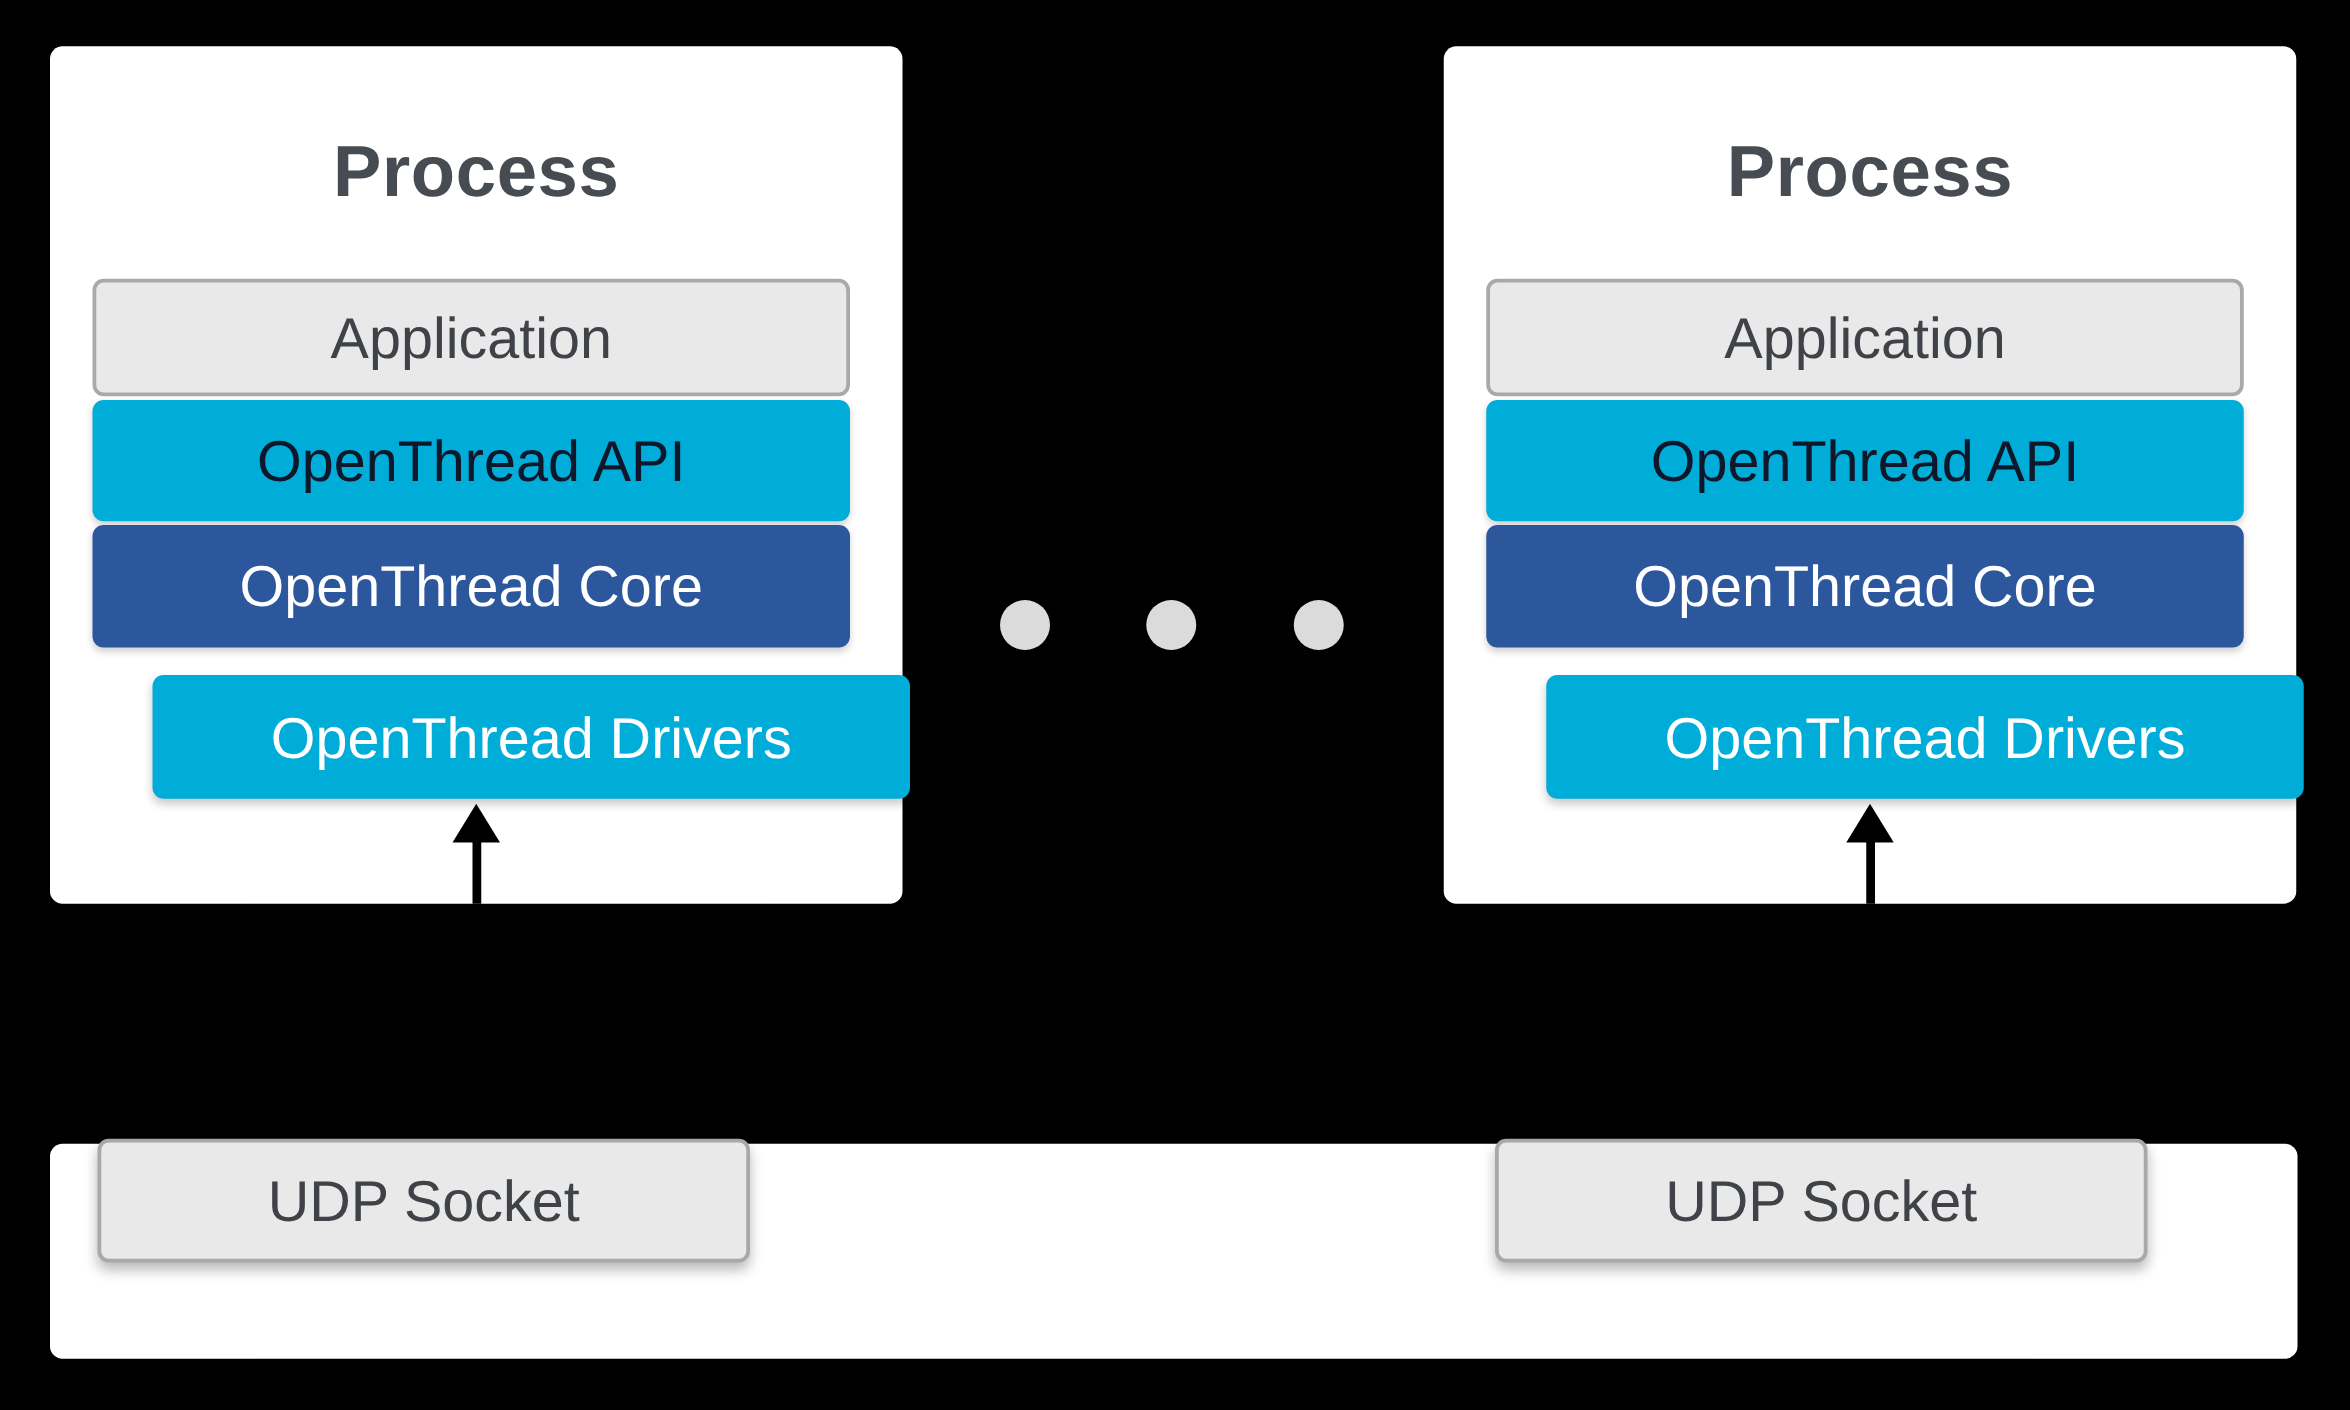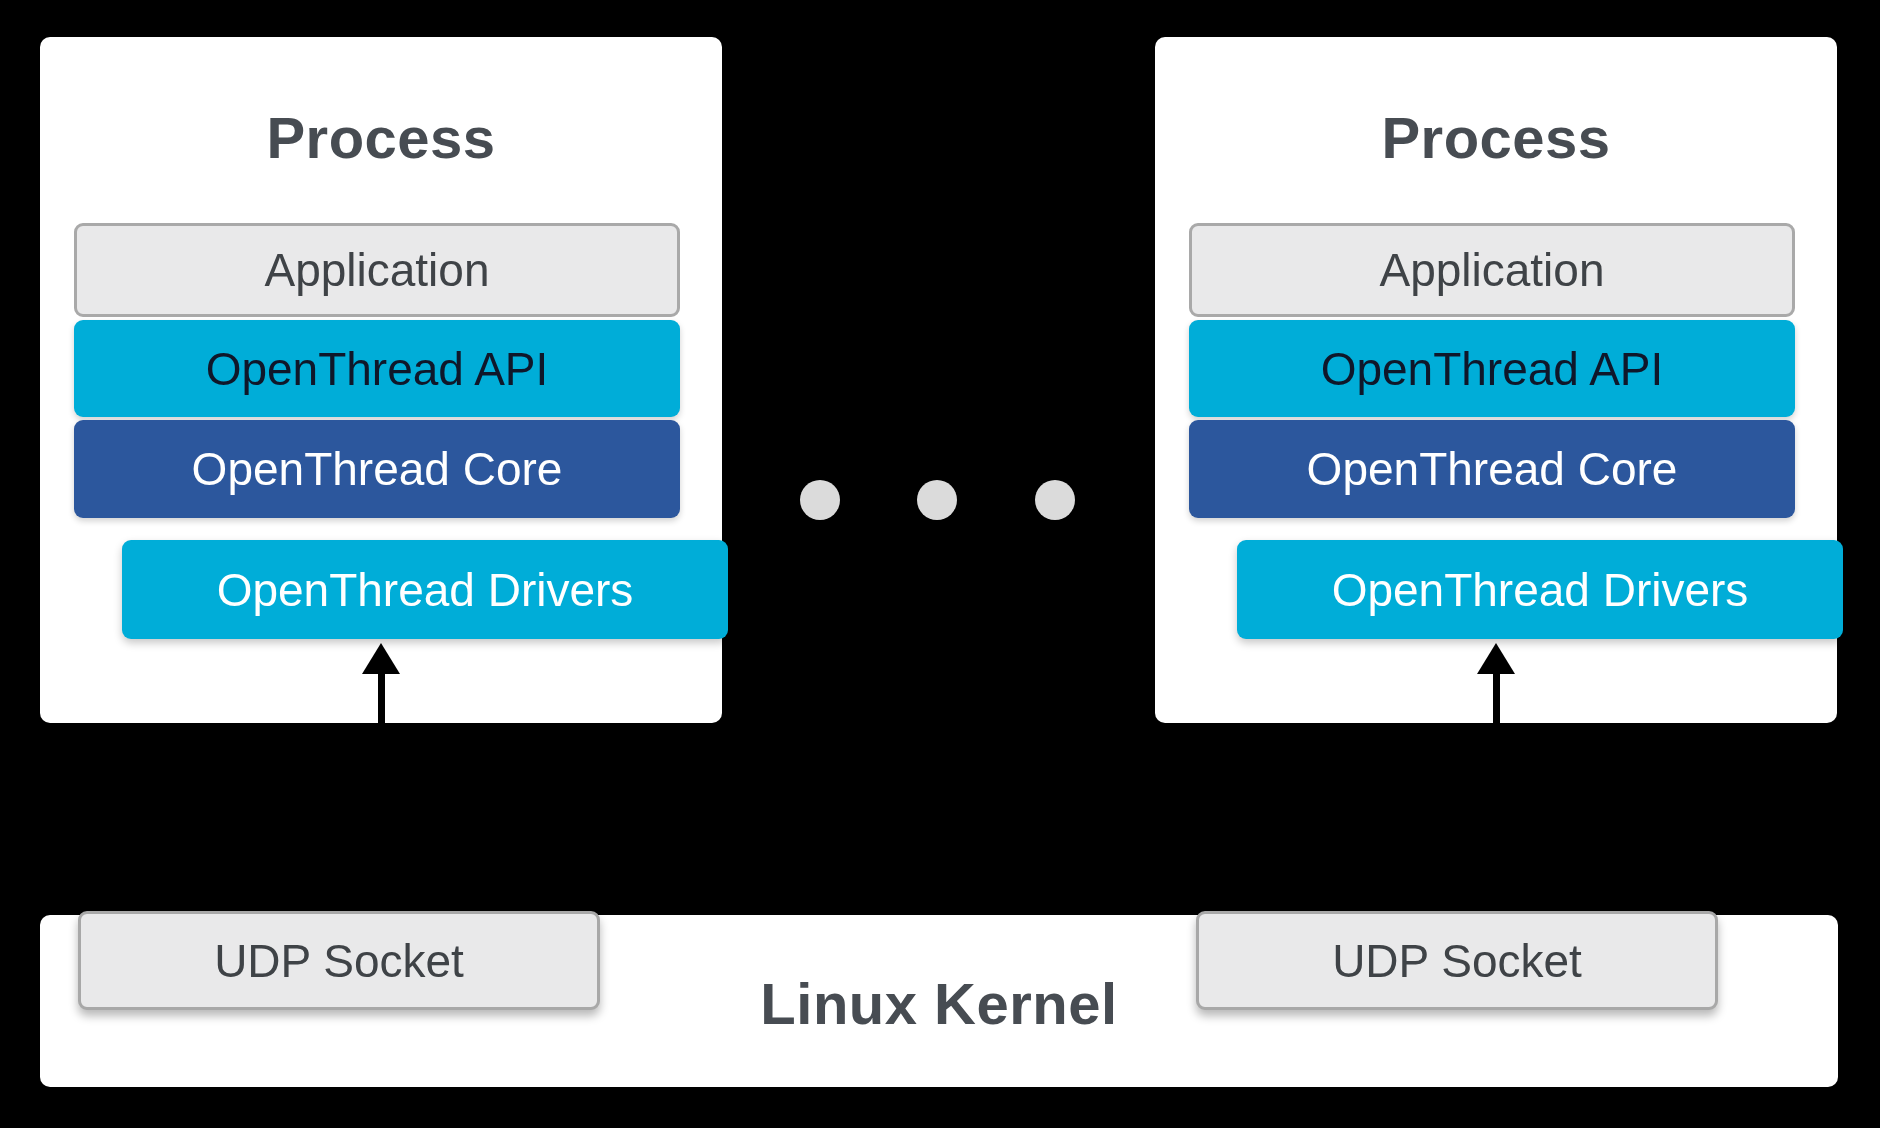--- a/index.html
+++ b/index.html
@@ -127,16 +127,15 @@
     </div>
   </div>
 
   <div class="kernel-bar">
     <div class="udp-box udp-left">
       <span>UDP Socket</span>
     </div>
     <div class="udp-box udp-right">
       <span>UDP Socket</span>
     </div>
-    <div class="kernel-label">Linux Kernel</div>
   </div>
 
 </div>
 
 </body></html>

